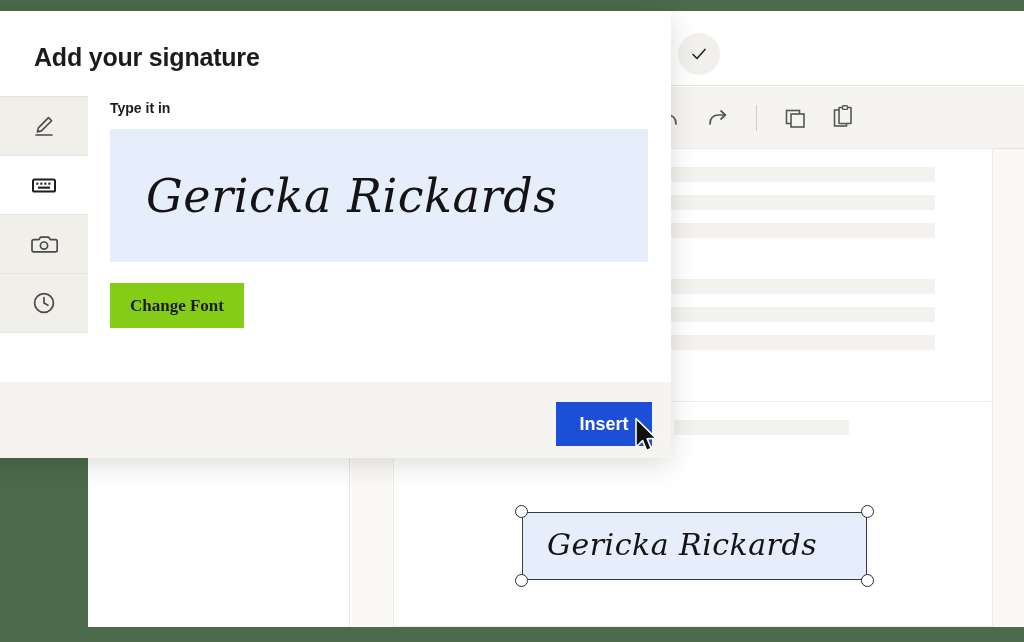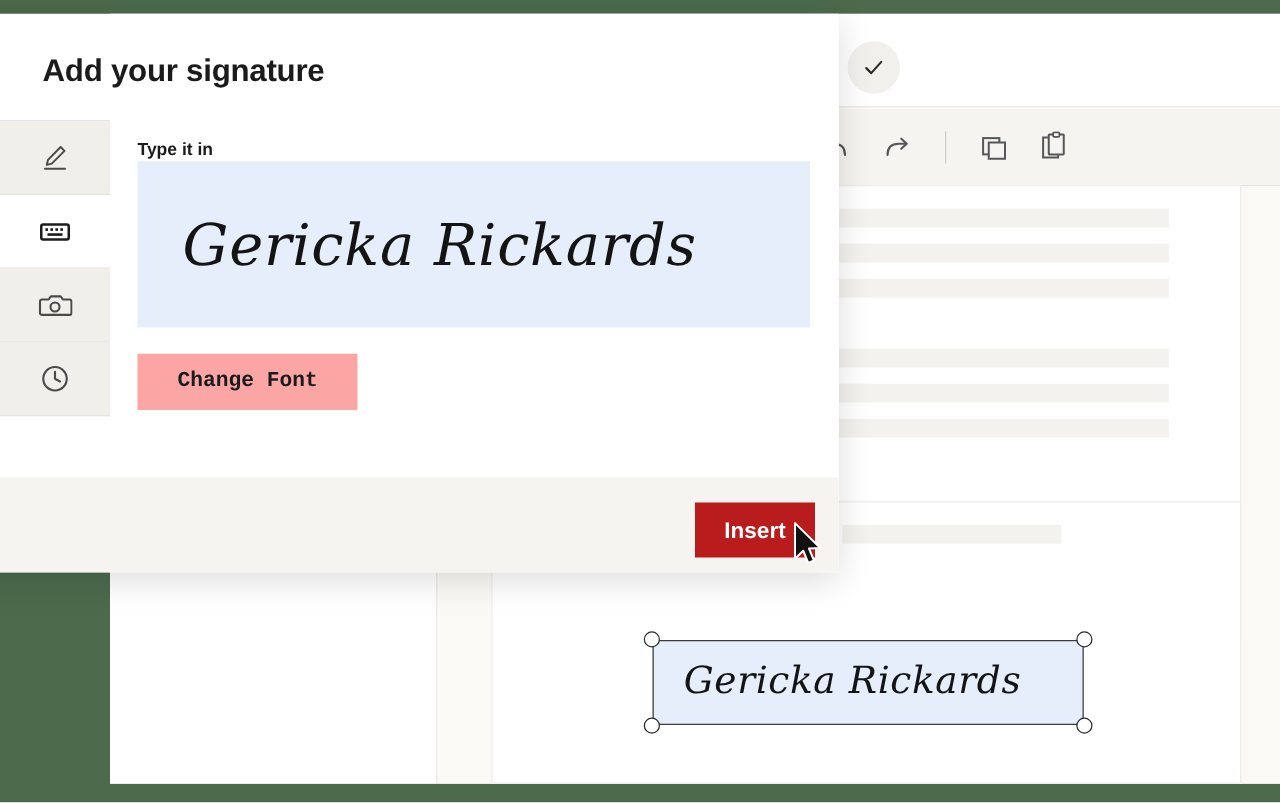--- a/index.html
+++ b/index.html
@@ -212,21 +212,21 @@
 
   
   .modal-body {
     position: absolute;
     left: 228px; top: 75px;
     width: 583px; height: 296px;
     background: #ffffff;
   }
   .field-label {
     position: absolute;
-    left: 22px; top: 25px;
+    left: 22px; top: 14px;
     font-size: 14px;
     font-weight: 700;
     color: #1b1b1b;
   }
   .sig-input {
     position: absolute;
     left: 22px; top: 43px;
     width: 538px; height: 133px;
     background: #e6edfb;
     display: flex; align-items: center;
@@ -237,43 +237,43 @@
     font-size: 46px;
     color: #141414;
     margin-left: 36px;
     letter-spacing: 0.6px;
     white-space: nowrap;
   }
   .change-font-btn {
     position: absolute;
     left: 22px; top: 197px;
     height: 45px;
-    padding: 0 32px;
-    background: #fca5a5;
+    padding: 0 20px;
+    background: #84cc16;
     border: none;
     display: flex; align-items: center;
-    font-family: Liberation Mono, monospace;
+    font-family: Liberation Serif, serif;
     font-size: 17px;
     font-weight: 700;
     color: #1b1b1b;
     cursor: pointer;
   }
 
   
   .modal-footer {
     position: absolute;
     left: 0; top: 371px;
     width: 811px; height: 76px;
     background: #f5f4f0;
   }
   .insert-btn {
     position: absolute;
     left: 696px; top: 20px;
     width: 96px; height: 44px;
-    background: #b91c1c;
+    background: #1d4ed8;
     border: none;
     color: #ffffff;
     font-family: "Liberation Sans", sans-serif;
     font-size: 18px;
     font-weight: 700;
     cursor: pointer;
   }
 
   
   #cursor {

